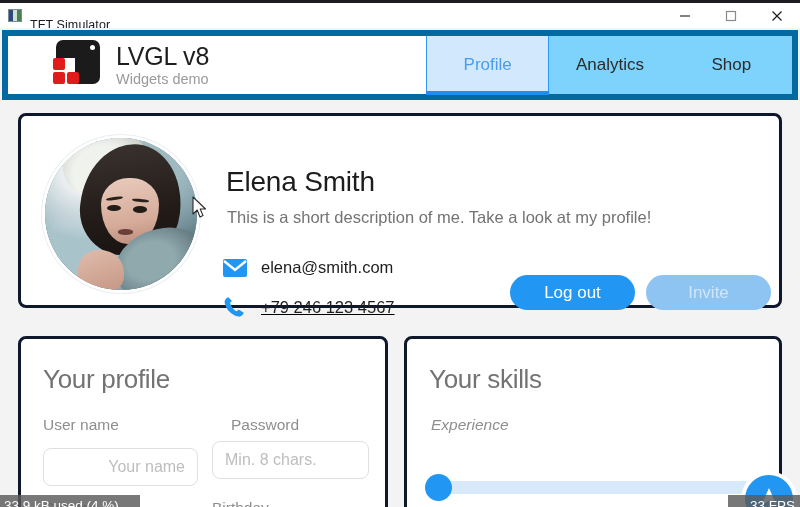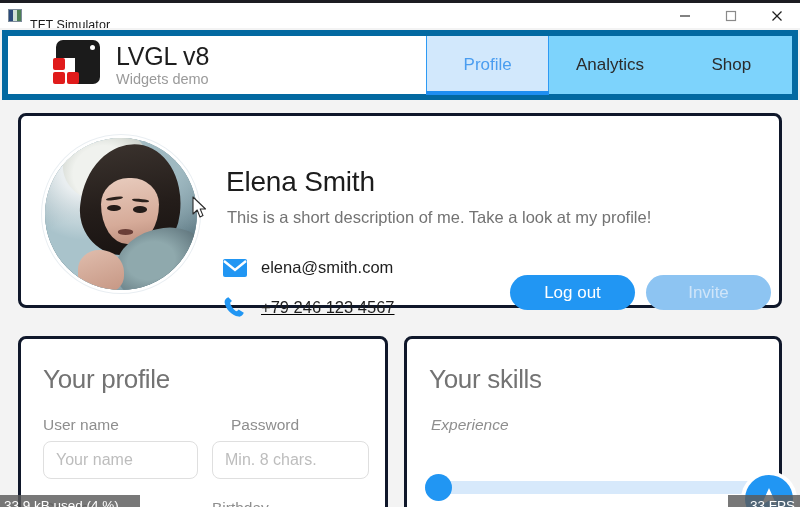--- a/index.html
+++ b/index.html
@@ -337,21 +337,21 @@
     </div>
 
     <button class="btn" id="btn-logout">Log out</button>
     <button class="btn" id="btn-invite">Invite</button>
   </div>
 
   <div class="card" id="profile-form-card">
     <div class="card-title">Your profile</div>
 
     <div class="field-label" style="left:22px; top:77px;">User name</div>
-    <input class="text-input" style="left: 22px; top: 102px; width: 155px;" placeholder="Your name">
+    <input class="text-input" style="left: 22px; top: 109px; width: 155px; text-align: right;" placeholder="Your name">
 
     <div class="field-label" style="left:191px; top:77px;margin-left:19px;">Password</div>
     <input class="text-input" type="password" style="left: 191px; top: 102px; width: 157px;" placeholder="Min. 8 chars.">
 
     <div class="field-label" style="left:22px; top:160px;">Gender</div>
     <div class="field-label" style="left:191px; top:160px;">Birthday</div>
   </div>
 
   <div class="card" id="skills-card">
     <div class="card-title">Your skills</div>

